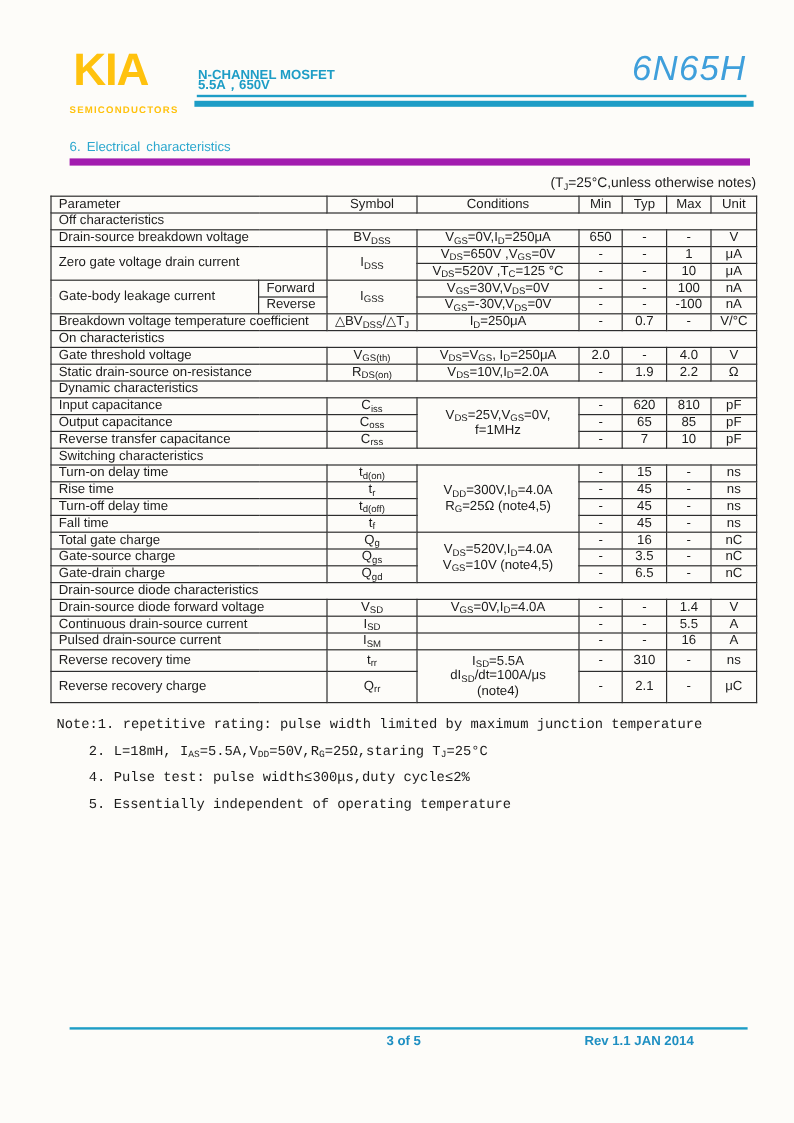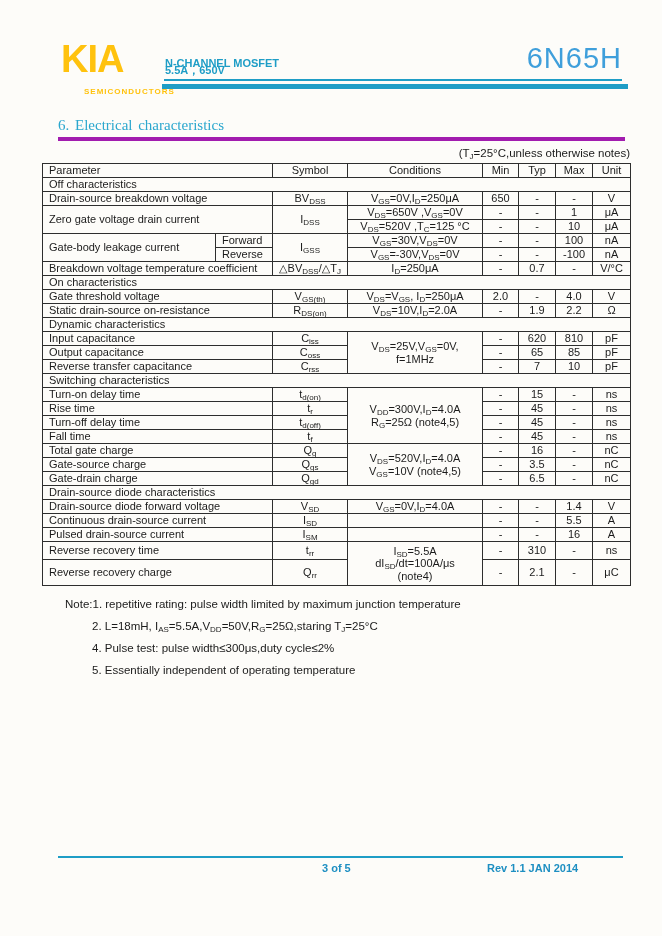--- a/index.html
+++ b/index.html
@@ -14,50 +14,48 @@
   
   .logo-word {
     position:absolute; left:61px; top:38px;
     font-size:38px; font-weight:bold; letter-spacing:-1px;
     color:#ffc20e;
   }
   .logo-sub {
     position:absolute; left:58px; top:87px;
     font-size:8px; font-weight:bold; letter-spacing:1px;
     color:#ffc20e;
-    margin-left:26px;
   }
   .subtitle1 {
     position:absolute; left:165px; top:40px;
     font-size:11px; font-weight:bold; color:#1e9dc6;margin-top:23px;
   }
   .subtitle2 {
     position:absolute; left:165px; top:57px;
     font-size:11px; font-weight:bold; color:#1e9dc6;
   }
   .part-number {
     position:absolute; top:42px; right:40px;
-    font-size:29px; color:#3f9fdb; letter-spacing:1px;
+    font-size:29px; color:#3f9fdb; letter-spacing:1px;font-style:italic;
   }
   .rule-thin {
     position:absolute; left:164px; top:79px; width:458px; height:2px;
     background:#1e9dc6;
   }
   .rule-thick {
     position:absolute; left:162px; top:84px; width:466px; height:5px;
     background:#1e9dc6;
   }
   
   .section-title {
     position:absolute; left:58px; top:117px; width:567px;
-    font-size:15px; color:#2ba7ce;
-    border-bottom:4px solid #a21caf;
+    font-size:11px; color:#2ba7ce;
+    border-bottom:6px solid #a21caf;
     padding-bottom:3px;
     word-spacing:2px;
-    font-family:Liberation Serif, serif;
   }
   .cond-note {
     position:absolute; top:147px; right:32px;
     font-size:11.5px; color:#1b1b1b;padding-left:40px;
   }
   
   table.ec {
     position:absolute; left:42px; top:163px;
     width:588px;
     border-collapse:collapse;
@@ -74,21 +72,21 @@
     overflow:hidden;
     white-space:nowrap;
   }
   table.ec td.l { text-align:left; padding-left:6px; }
   table.ec tr { height:14px; }
   table.ec tr.h18 { height:18px; }
   table.ec tr.h26 { height:26px;padding-left:40px; }
   table.ec td.multi { white-space:normal;text-align:center; }
   sub { font-size:8px; vertical-align:-2px; line-height:0; }
   
-  .notes { position:absolute; left:65px; top:598px; font-size:11.5px; }
+  .notes { position:absolute; left:47px; top:598px; font-size:11.5px;font-family:Liberation Mono, monospace; }
   .notes .note-line { height:22px; }
   .notes .note-line.indent { padding-left:27px; }
   
   .footer-rule {
     position:absolute; left:58px; top:856px; width:565px; height:2px;
     background:#1e9dc6;
   }
   .footer-page {
     position:absolute; left:322px; top:862px;
     font-size:11px; font-weight:bold; color:#1e8fc2;

